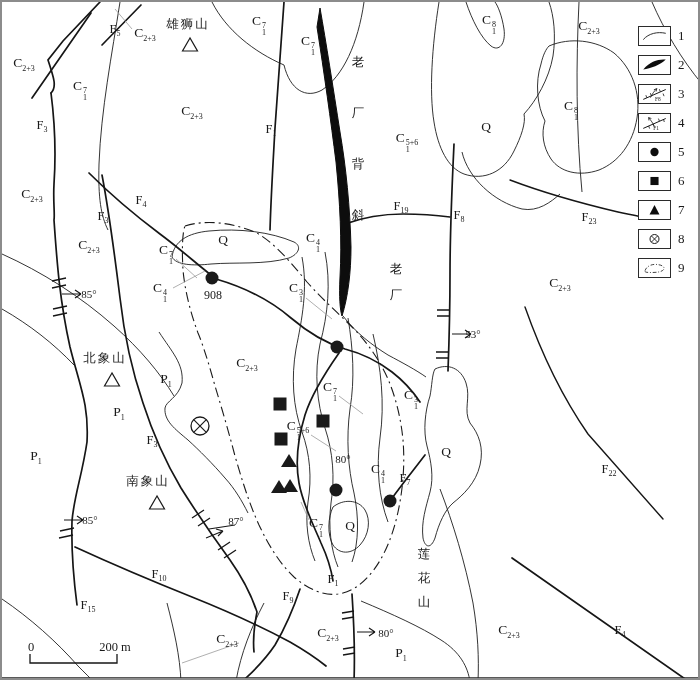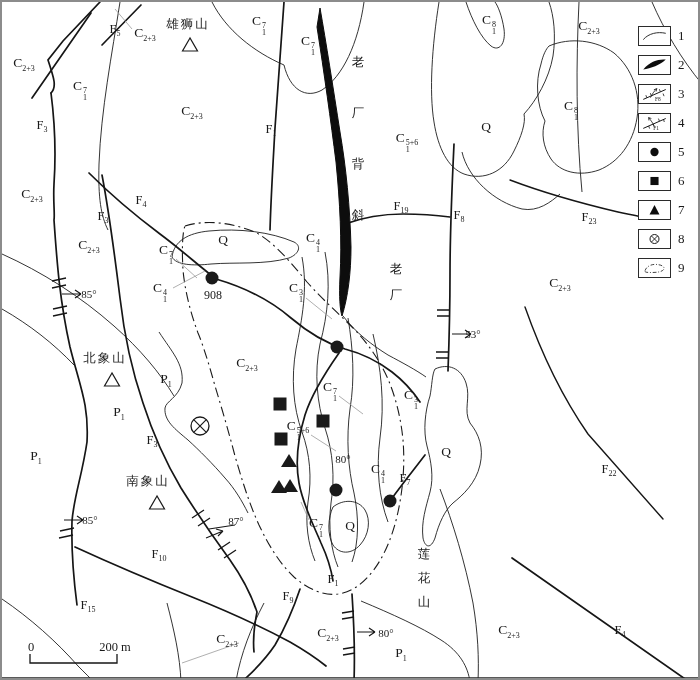--- a/index.html
+++ b/index.html
@@ -243,21 +243,21 @@
       <span class="lbl flt" style="left: 269px; top: 128px;"><span>F</span><sub>1</sub></span>
       <span class="lbl flt" style="left: 139px; top: 199px;"><span>F</span><sub>4</sub></span>
       <span class="lbl flt" style="left: 101px; top: 215px;"><span>F</span><sub>3</sub></span>
       <span class="lbl flt" style="left: 399px; top: 205px;"><span>F</span><sub>19</sub></span>
       <span class="lbl flt" style="left: 457px; top: 214px;"><span>F</span><sub>8</sub></span>
       <span class="lbl flt" style="left: 587px; top: 216px;"><span>F</span><sub>23</sub></span>
       <span class="lbl flt" style="left: 150px; top: 439px;"><span>F</span><sub>3</sub></span>
       <span class="lbl flt" style="left: 403px; top: 477px;"><span>F</span><sub>7</sub></span>
       <span class="lbl flt" style="left: 331px; top: 578px;"><span>F</span><sub>1</sub></span>
       <span class="lbl flt" style="left: 286px; top: 595px;"><span>F</span><sub>9</sub></span>
-      <span class="lbl flt" style="left: 157px; top: 553px; text-align: right;"><span>F</span><sub>10</sub></span>
+      <span class="lbl flt" style="left: 157px; top: 573px; text-align: right;"><span>F</span><sub>10</sub></span>
       <span class="lbl flt" style="left: 86px; top: 604px;"><span>F</span><sub>15</sub></span>
       <span class="lbl flt" style="left: 607px; top: 468px;"><span>F</span><sub>22</sub></span>
       <span class="lbl flt" style="left: 618px; top: 629px;"><span>F</span><sub>4</sub></span>
       <span class="lbl place" style="left: 186px; top: 22px;">雄狮山</span>
       <span class="lbl place" style="left: 103px; top: 356px;">北象山</span>
       <span class="lbl place" style="left: 146px; top: 479px;">南象山</span>
       <span class="lbl vchar" style="left: 356px; top: 60px;">老</span>
       <span class="lbl vchar" style="left: 356px; top: 111px;">厂</span>
       <span class="lbl vchar" style="left: 356px; top: 162px;">背</span>
       <span class="lbl vchar" style="left: 356px; top: 213px;">斜</span>

